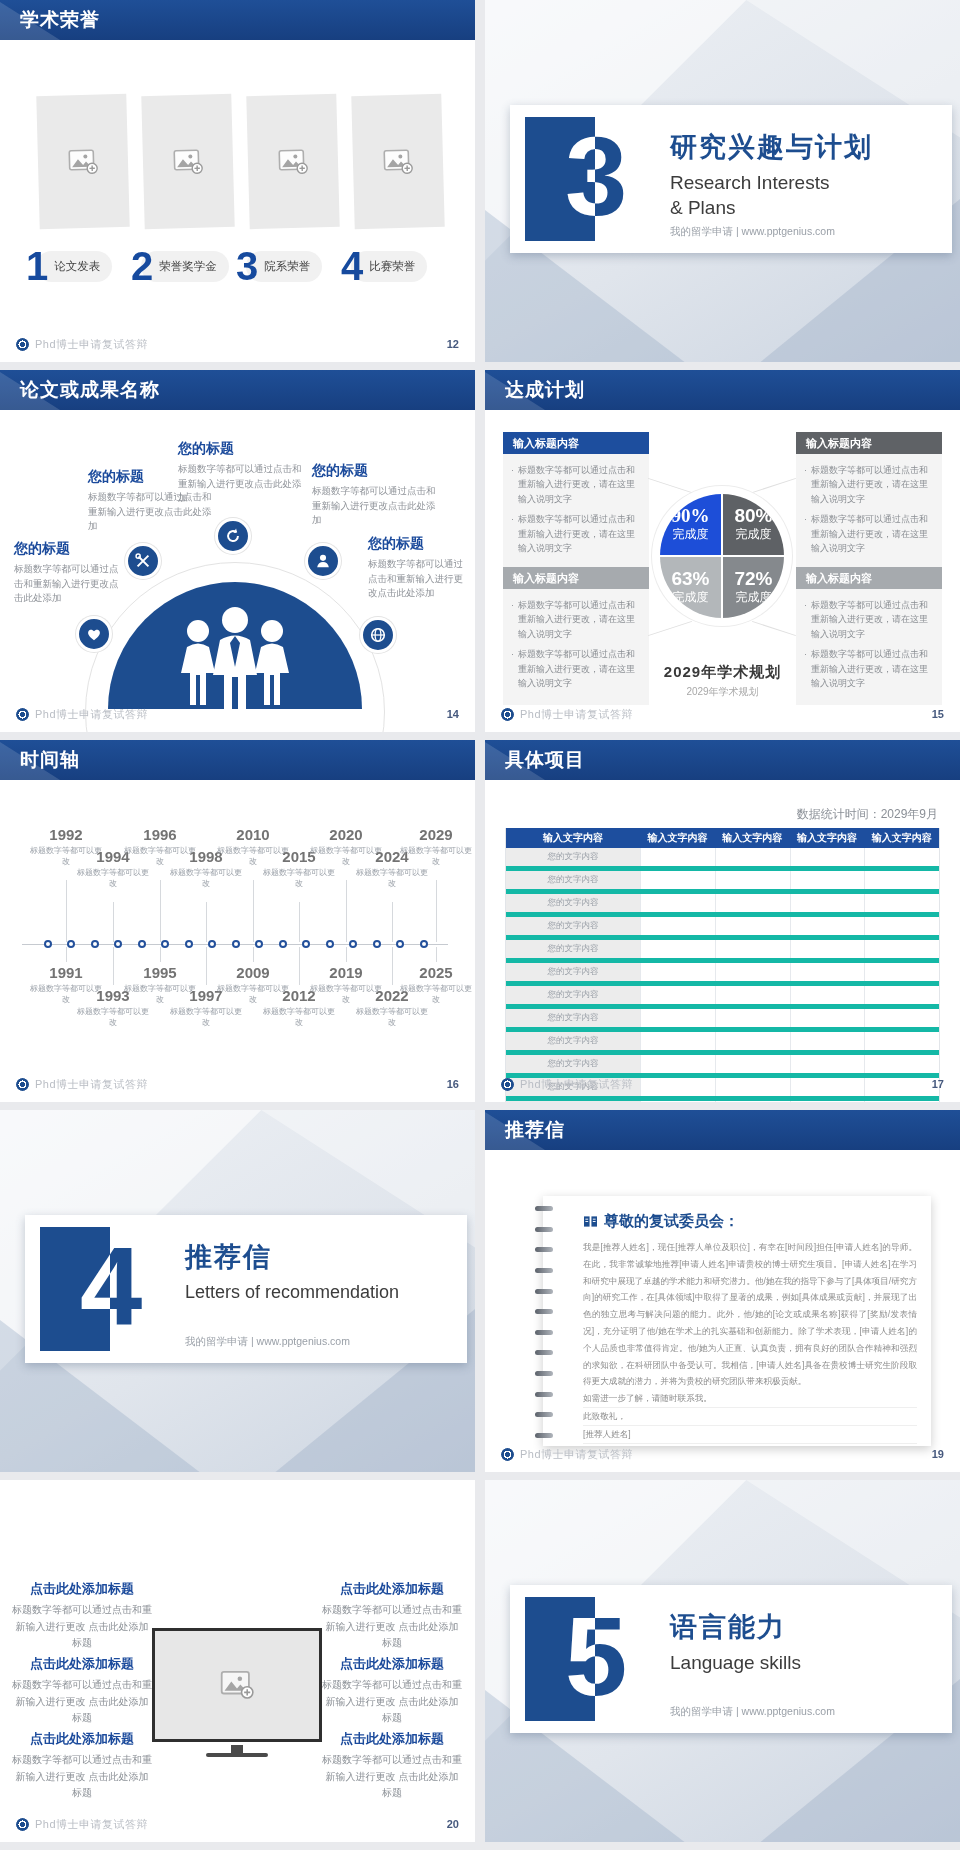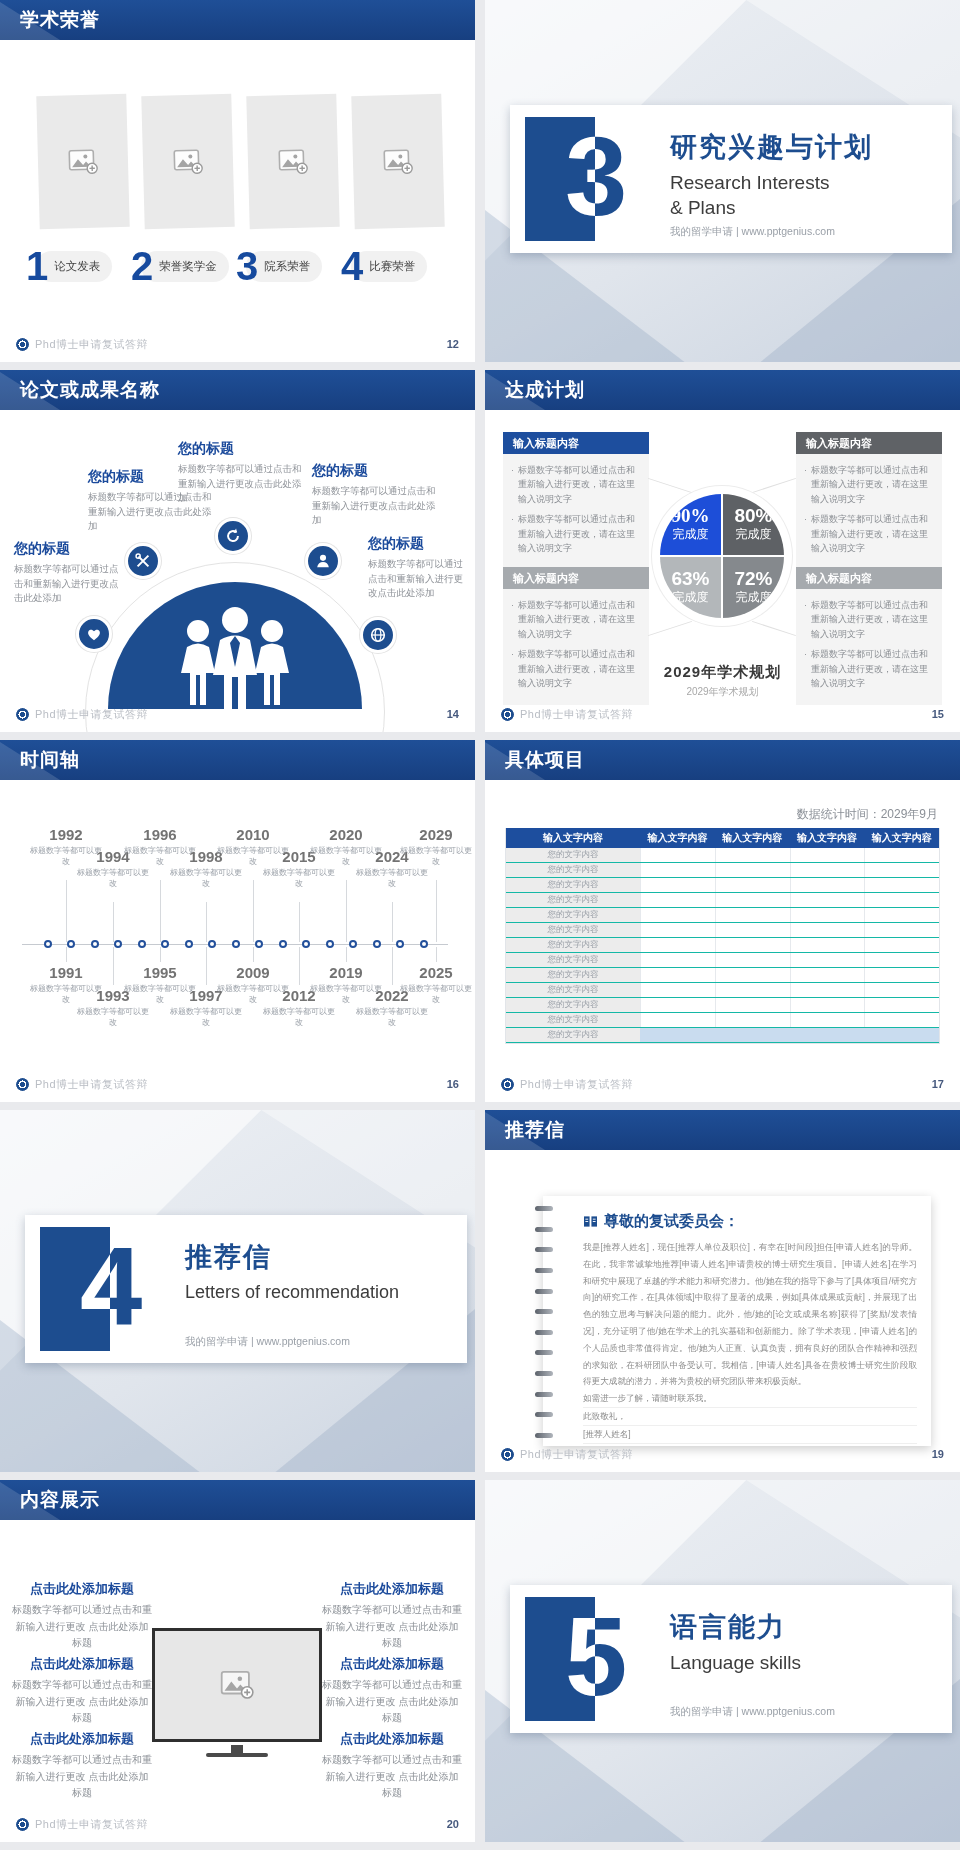--- a/index.html
+++ b/index.html
@@ -78,21 +78,21 @@
 .tent .nt{font-size:8px;color:#9aa0a8;line-height:1.4;margin-top:2px;}
 .thi{top:86px}.tlo{top:108px}.bhi{top:224px}.blo{top:247px}
 .tconn{position:absolute;width:1px;background:#d6d9dd;}
 
 
 .note{position:absolute;right:22px;top:66px;font-size:12px;color:#8a8f96;}
 .tbl{position:absolute;left:20px;top:88px;width:435px;border:1px solid #e2e5e9;border-top:none;}
 .thead{display:flex;background:#1d4e9e;height:20px;align-items:center;}
 .th{color:#fff;font-size:10px;font-weight:bold;text-align:center;}
 .th.w1{width:31%}.th.w2{width:17.25%}
-.trow{display:flex;height:15px;border-bottom:1px solid #14b8a6;}
+.trow{display:flex;height:23px;border-bottom:5px solid #14b8a6;}
 .tc{width:17.25%;border-left:1px solid #e6e9ed;background:#fff;}
 .tc.c1{width:31%;background:#ececec;color:#9aa0a8;font-size:8.5px;display:flex;align-items:center;justify-content:center;border-left:none;}
 .trow.hl .tc:not(.c1){background:#c9dcef;border-left-color:#c9dcef;}
 
 
 .paper{position:absolute;left:58px;top:86px;width:388px;height:250px;background:#fff;box-shadow:0 3px 10px rgba(0,0,0,.2);overflow:hidden;}
 .coils{position:absolute;left:50px;top:96px;height:232px;display:flex;flex-direction:column;justify-content:space-between;z-index:2;}
 .coil{width:18px;height:5px;background:linear-gradient(90deg,#5c626b,#b0b5bc);border-radius:2.5px;}
 .lt-head{display:flex;align-items:center;gap:6px;margin:16px 14px 8px 40px;}
 .lt-title{font-size:15px;font-weight:bold;color:#1d4d8f;}
@@ -644,23 +644,20 @@
         <span class="coil"></span>
     </div>
     <div class="sfooter">
       <span class="logo"></span>
       <span class="brand">Phd博士申请复试答辩</span>
       <span class="pagenum">19</span>
     </div>
   </section>
 
   <section class="slide c0 r4">
-    <div class="bar">
-      <div class="bar-title">内容展示</div>
-    </div>
     <div class="cblock" style="left:12px;top:100px">
       <h4>点击此处添加标题</h4>
       <p>标题数字等都可以通过点击和重新输入进行更改 点击此处添加标题</p>
     </div>
     <div class="cblock" style="left:12px;top:175px">
       <h4>点击此处添加标题</h4>
       <p>标题数字等都可以通过点击和重新输入进行更改 点击此处添加标题</p>
     </div>
     <div class="cblock" style="left:12px;top:250px">
       <h4>点击此处添加标题</h4>

